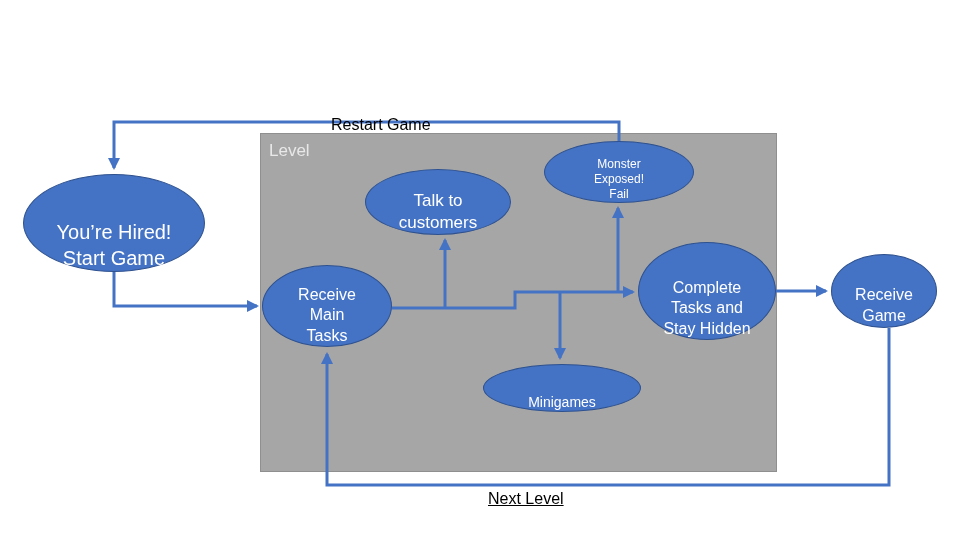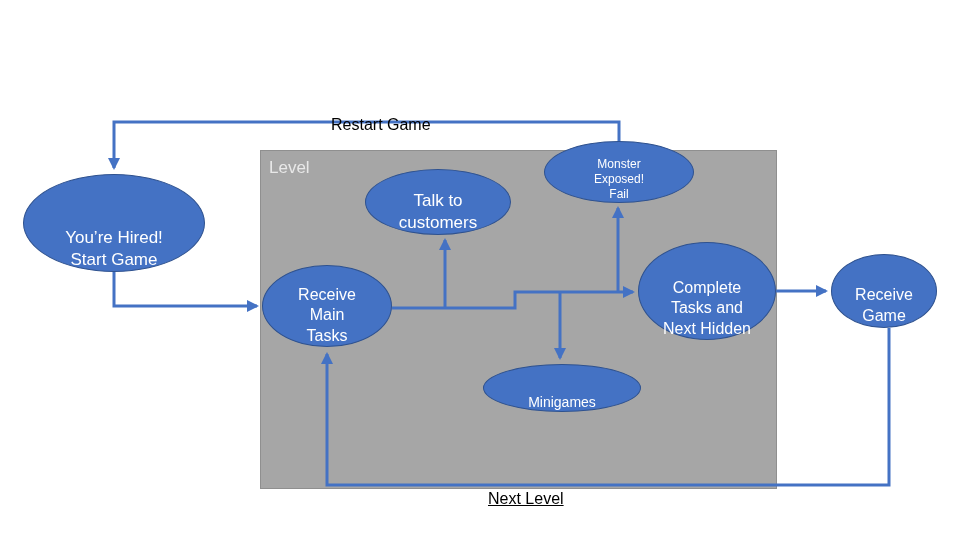--- a/index.html
+++ b/index.html
@@ -19,21 +19,21 @@
     background:var(--background);
   }
   .canvas{
     position:relative;
     width:973px;height:552px;
     background:var(--background);
     overflow:hidden;
   }
   .level-box{
     position:absolute;
-    left:260px;top:150px;width:517px;height:339px;
+    left:260px;top:133px;width:517px;height:339px;
     background:var(--container-fill);
     border:1px solid var(--container-border);
     box-sizing:border-box;
     z-index:0;
   }
   .level-label{
     position:absolute;
     left:8px;top:7px;
     font-size:17px;
     color:var(--container-label-color);
@@ -56,21 +56,21 @@
     background:var(--node-fill);
     border:1.5px solid var(--node-border);
     border-radius:50%;
     box-sizing:border-box;
     display:flex;align-items:flex-end;justify-content:center;
     color:var(--node-text);
     text-align:center;
     z-index:2;
   }
   .node .label{line-height:1.3;}
-  .node-hired       {left:23px;  top:174px; width:182px; height:98px; font-size:17px;}
+  .node-hired       {left:23px;  top:174px; width:182px; height:98px; font-size:20px;}
   .node-hired .label{max-width:122px;}
   .node-receive-main{left:262px; top:265px; width:130px; height:82px; font-size:16px;}
   .node-receive-main .label{max-width:64px; line-height:1.28;}
   .node-talk        {left:365px; top:169px; width:146px; height:66px; font-size:17px;}
   .node-talk .label {max-width:100px;}
   .node-monster     {left:544px; top:141px; width:150px; height:62px; font-size:12px;}
   .node-monster .label{max-width:70px; line-height:1.25;}
   .node-complete    {left:638px; top:242px; width:138px; height:98px; font-size:16px;}
   .node-complete .label{max-width:90px; line-height:1.28;}
   .node-minigames   {left:483px; top:364px; width:158px; height:48px; font-size:14px;}
@@ -121,21 +121,21 @@
 
   <div class="node node-talk">
     <span class="label">Talk to customers</span>
   </div>
 
   <div class="node node-monster">
     <span class="label">Monster Exposed! Fail</span>
   </div>
 
   <div class="node node-complete">
-    <span class="label">Complete Tasks and Next Hidden</span>
+    <span class="label">Complete Tasks and Stay Hidden</span>
   </div>
 
   <div class="node node-minigames">
     <span class="label">Minigames</span>
   </div>
 
   <div class="node node-score">
     <span class="label">Receive Game</span>
   </div>
 

